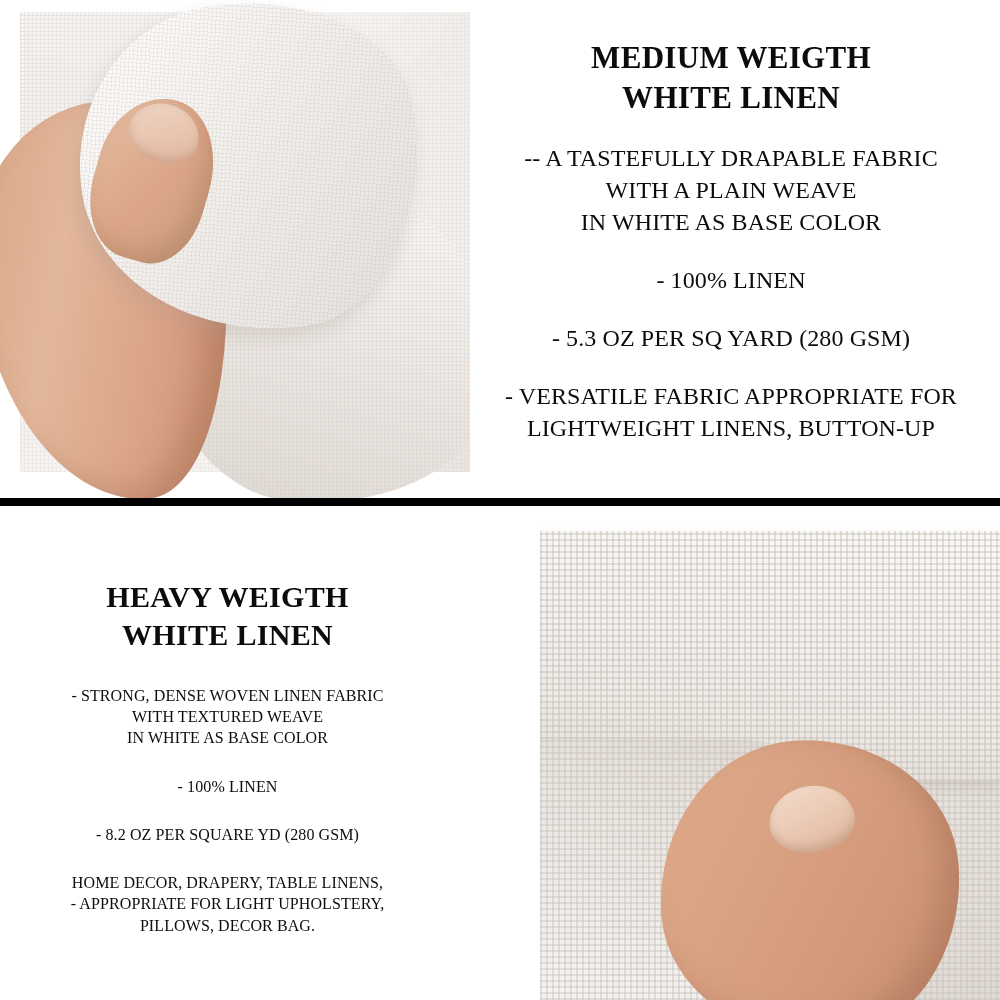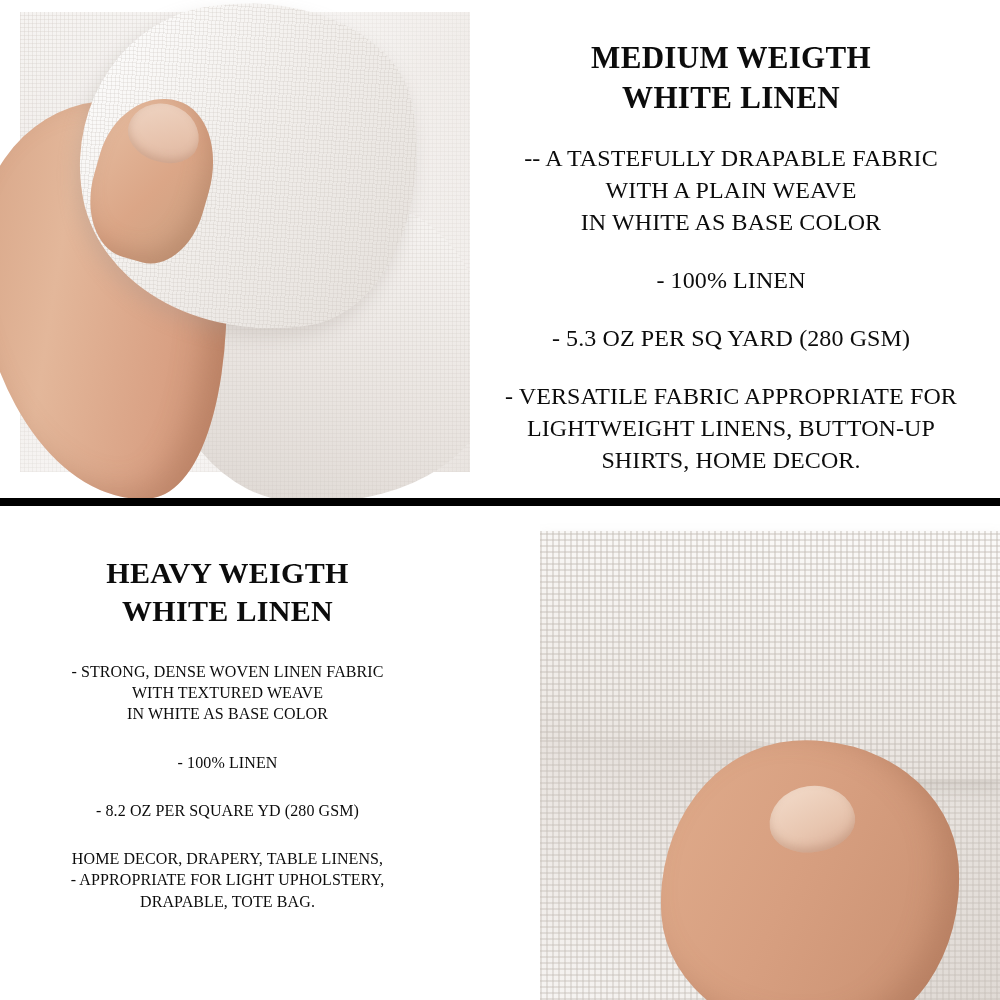--- a/index.html
+++ b/index.html
@@ -242,20 +242,21 @@
   .para .line {
     display: block;
   }
   .para:last-child {
     margin-bottom: 0;
   }
 
   .text-bottom .heading {
     font-size: 30px;
     margin-bottom: 30px;
+    margin-top: 24px;
   }
   .text-bottom .para {
     font-size: 16px;
     margin-bottom: 27px;
   }
 </style>
 </head>
 <body>
 
 <div class="infographic">
@@ -288,21 +289,20 @@
         <span class="line">- 100% LINEN</span>
       </p>
 
       <p class="para">
         <span class="line">- 5.3 OZ PER SQ YARD (280 GSM)</span>
       </p>
 
       <p class="para">
         <span class="line">- VERSATILE FABRIC APPROPRIATE FOR</span>
         <span class="line">LIGHTWEIGHT LINENS, BUTTON-UP</span>
-        <span class="line">SHIRTS, HOME DECOR.</span>
       </p>
     </div>
   </section>
 
   <div class="divider"></div>
 
   <section class="panel panel-bottom">
 
     <div class="text-col text-bottom">
       <h2 class="heading">
@@ -320,21 +320,21 @@
         <span class="line">- 100% LINEN</span>
       </p>
 
       <p class="para">
         <span class="line">- 8.2 OZ PER SQUARE YD (280 GSM)</span>
       </p>
 
       <p class="para">
         <span class="line">HOME DECOR, DRAPERY, TABLE LINENS,</span>
         <span class="line">- APPROPRIATE FOR LIGHT UPHOLSTERY,</span>
-        <span class="line">DRAPABLE, TOTE BAG.</span>
+        <span class="line">PILLOWS, DECOR BAG.</span>
       </p>
     </div>
 
     <div class="photo photo-bottom">
       <div class="ph-heavy">
         <div class="cloth-top-heavy"></div>
         <div class="cloth-bottom-heavy"></div>
         <div class="hand-heavy"></div>
         <div class="nail-heavy"></div>
       </div>

